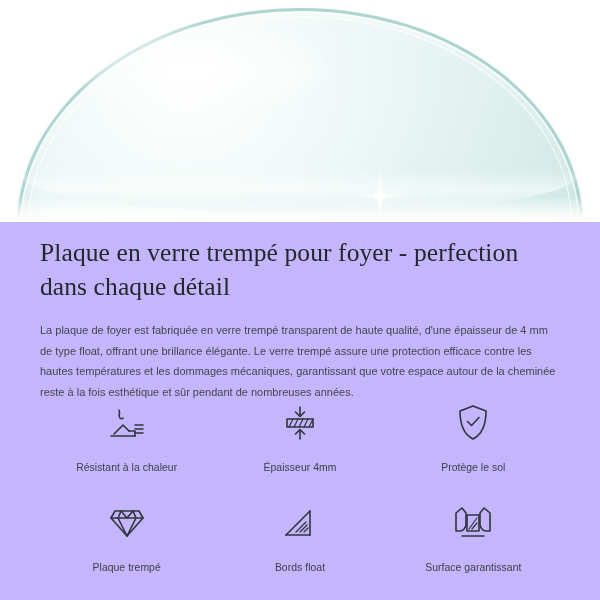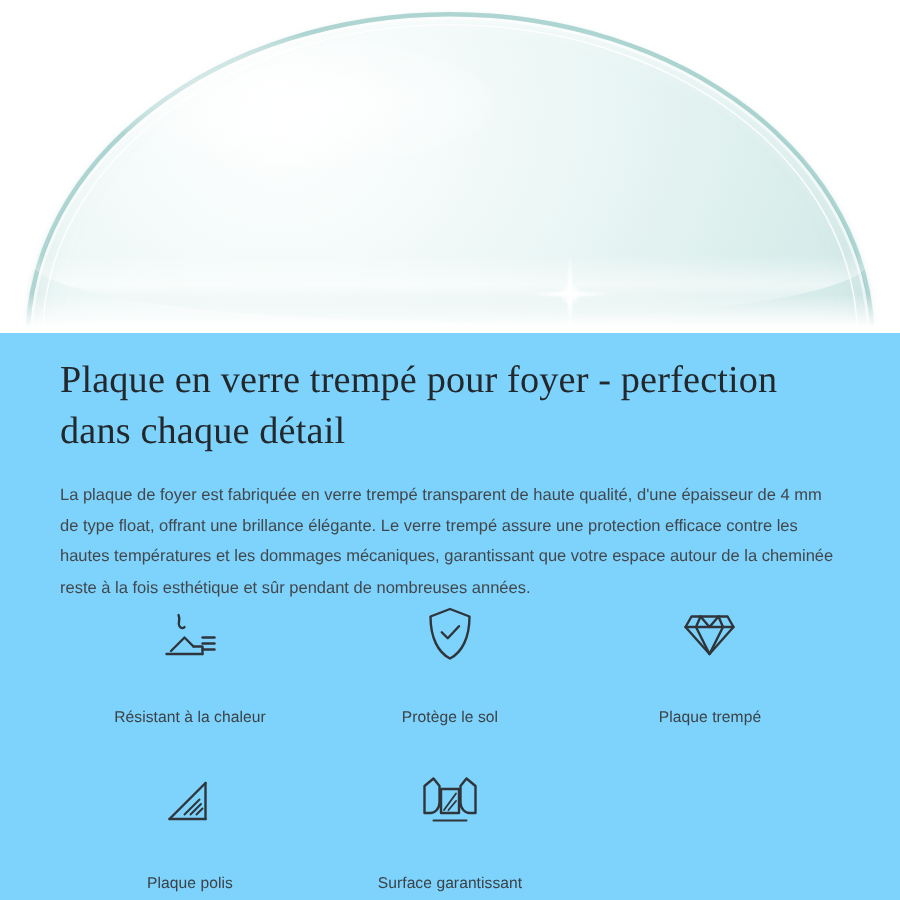--- a/index.html
+++ b/index.html
@@ -10,21 +10,21 @@
     width: 600px;
     height: 600px;
     background: #ffffff;
     font-family: "Liberation Sans", sans-serif;
     overflow: hidden;
   }
   #page {
     position: relative;
     width: 600px;
     height: 600px;
-    background: #7dd3fc;
+    background: #c4b5fd;
     overflow: hidden;
   }
 
   
   .hero {
     position: absolute;
     left: 0;
     top: 0;
     width: 600px;
     height: 222px;
@@ -175,21 +175,21 @@
     width: 46px;
     height: 46px;
     display: flex;
     align-items: center;
     justify-content: center;
   }
   .feature-icon svg {
     display: block;
   }
   .feature-label {
-    margin-top: 26px;
+    margin-top: 15px;
     font-size: 10.4px;
     line-height: 13px;
     color: #3c4247;
     text-align: center;
     letter-spacing: 0.05px;
   }
 </style>
 </head>
 <body>
 
@@ -222,20 +222,33 @@
           <path d="M6 32 L30 32"></path>
           <path d="M24 27 L30 27 L30 32"></path>
           <path d="M30 21 L38 21"></path>
           <path d="M30 25 L38 25"></path>
           <path d="M30 29 L38 29"></path>
         </svg>
       </div>
       <div class="feature-label">Résistant à la chaleur</div>
     </div>
 
+    <div class="feature">
+      <div class="feature-icon">
+        <svg width="40" height="38" viewBox="0 0 40 38" fill="none" stroke="#2f353a" stroke-width="1.6" stroke-linecap="round" stroke-linejoin="round">
+          <path d="M20 3 L20 11"></path>
+          <path d="M15.5 8 L20 12.5 L24.5 8"></path>
+          <rect x="7" y="15" width="26" height="8"></rect>
+          <path d="M9 23 L13 15 M14 23 L18 15 M19 23 L23 15 M24 23 L28 15 M29 23 L33 15" stroke-width="1.2"></path>
+          <path d="M20 35 L20 27"></path>
+          <path d="M15.5 30 L20 25.5 L24.5 30"></path>
+        </svg>
+      </div>
+      <div class="feature-label">Épaisseur 4mm</div>
+    </div>
 
     <div class="feature">
       <div class="feature-icon">
         <svg width="36" height="40" viewBox="0 0 36 40" fill="none" stroke="#2f353a" stroke-width="1.6" stroke-linecap="round" stroke-linejoin="round">
           <path d="M18 3 L31 8 C31 22 26 32 18 36 C10 32 5 22 5 8 Z"></path>
           <path d="M12.5 18.5 L16.5 22.5 L24 14.5"></path>
         </svg>
       </div>
       <div class="feature-label">Protège le sol</div>
     </div>
@@ -257,21 +270,21 @@
       <div class="feature-icon">
         <svg width="38" height="36" viewBox="0 0 38 36" fill="none" stroke="#2f353a" stroke-width="1.6" stroke-linecap="round" stroke-linejoin="round">
           <path d="M5 30 L29 6"></path>
           <path d="M5 30 L29 30"></path>
           <path d="M29 6 L29 30"></path>
           <path d="M15 27 L25 17" stroke-width="1.3"></path>
           <path d="M19 27 L26 20" stroke-width="1.3"></path>
           <path d="M23 27 L27 23" stroke-width="1.3"></path>
         </svg>
       </div>
-      <div class="feature-label">Plaque polis</div>
+      <div class="feature-label">Bords float</div>
     </div>
 
     <div class="feature">
       <div class="feature-icon">
         <svg width="42" height="38" viewBox="0 0 42 38" fill="none" stroke="#2f353a" stroke-width="1.6" stroke-linecap="round" stroke-linejoin="round">
           <path d="M4 9 L10 4 L14 9 L14 20 C14 24 11 27 8 27 L4 27 Z"></path>
           <path d="M38 9 L32 4 L28 9 L28 20 C28 24 31 27 34 27 L38 27 Z"></path>
           <rect x="15" y="11" width="12" height="16"></rect>
           <path d="M17 25 L25 14" stroke-width="1.2"></path>
           <path d="M20 25 L25 19" stroke-width="1.2"></path>

